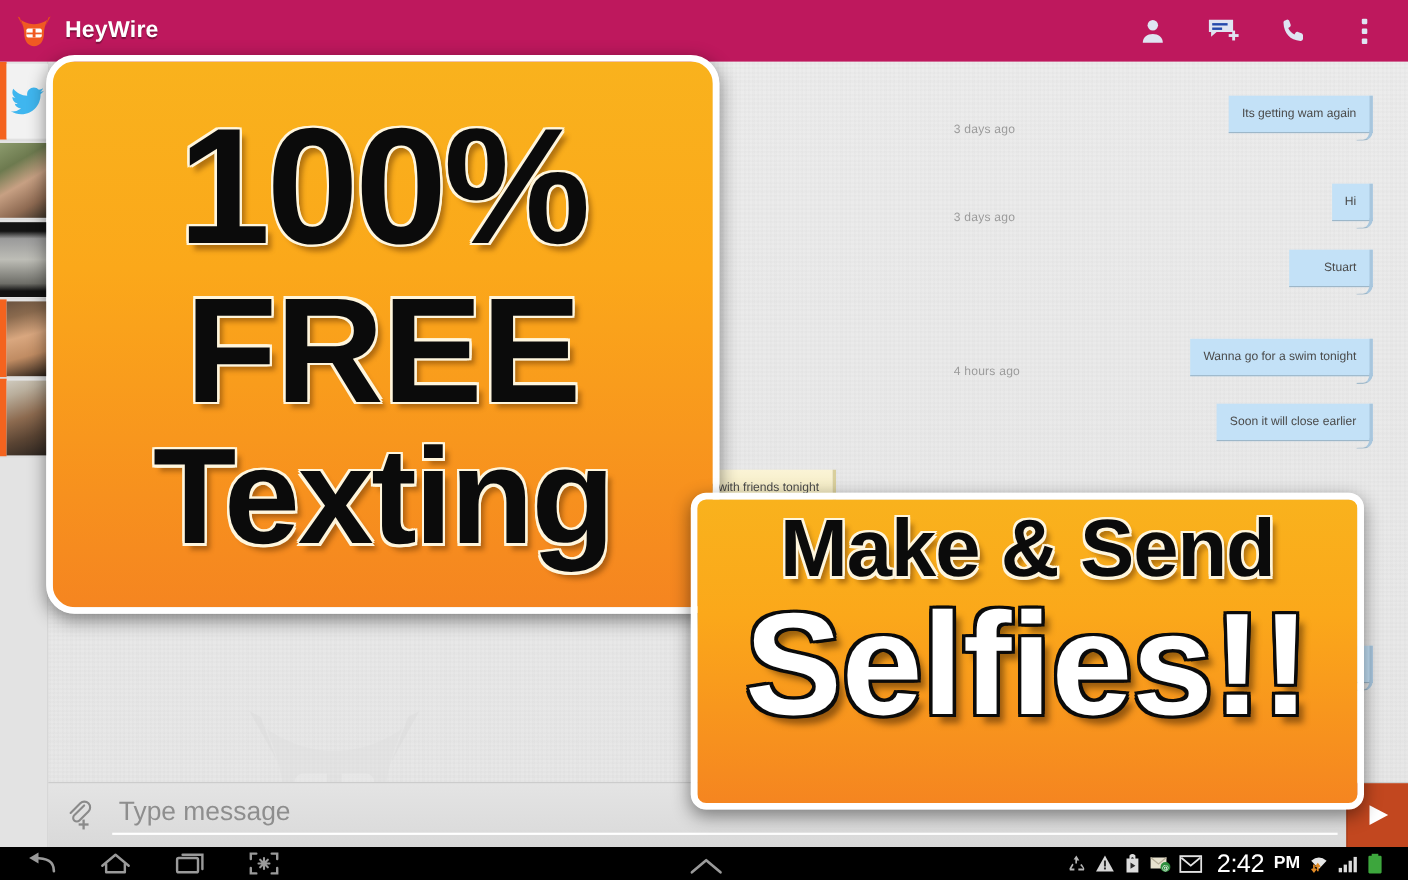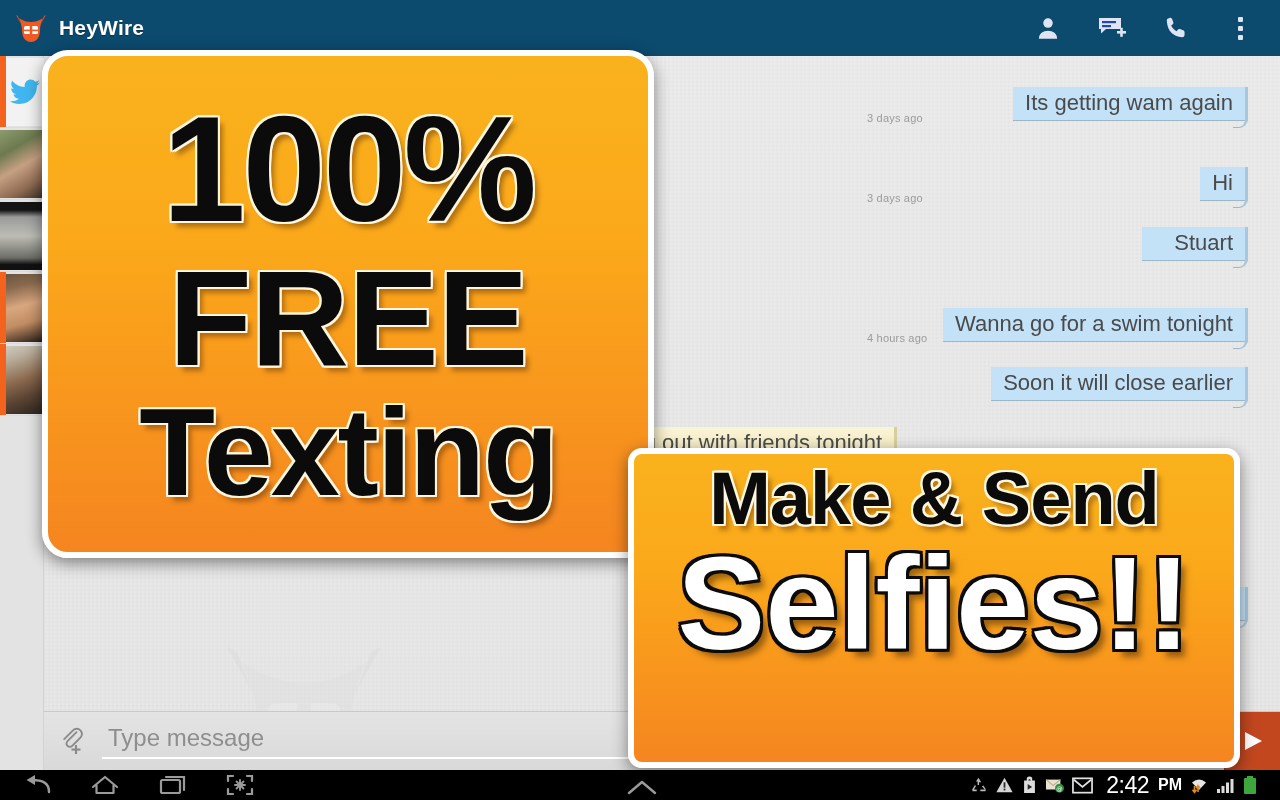--- a/index.html
+++ b/index.html
@@ -6,21 +6,21 @@
   html,body { width:1280px; height:800px; overflow:hidden; }
   body {
     font-family:"Liberation Sans", sans-serif;
     background:#eaeaea;
     position:relative;
   }
 
   
   .app-header{
     position:absolute; left:0; top:0; width:1280px; height:56px;
-    background:#0c4a6e;
+    background:#be185d;
     display:flex; align-items:center;
     z-index:30;
   }
   .hw-logo{
     width:34px; height:32px; margin-left:14px; position:relative; flex:0 0 auto;
   }
   .hw-logo svg{ display:block; }
   .app-title{
     color:#ffffff; font-size:21px; font-weight:bold; margin-left:11px;
     letter-spacing:.2px; text-shadow:0 1px 1px rgba(0,0,0,.35);
@@ -68,21 +68,21 @@
   }
   .watermark{
     position:absolute; left:170px; top:575px; width:180px; height:165px;
     opacity:.35;
   }
   .timestamp{
     position:absolute; color:#9b9b9b; font-size:11px; letter-spacing:.2px;
   }
   .bubble{
     position:absolute;
-    font-size:22px; color:#4a4a4a;
+    font-size:11px; color:#4a4a4a;
     padding:6px 12px 7px 12px;
     line-height:20px;
     white-space:nowrap;
   }
   .bubble.out{
     background:#c3e1f7;
     border-right:3px solid #a8c6dd;
     border-bottom:1px solid #9db7c9;
   }
   .bubble.out:after{
@@ -133,21 +133,21 @@
     border-radius:14px;
     box-shadow:0 5px 16px rgba(0,0,0,.45);
     background:linear-gradient(#f9b21d 0%, #fba81a 38%, #f58520 100%);
     display:flex; flex-direction:column; justify-content:center; align-items:center;
     overflow:hidden;
   }
   #promo-free{
     left:42px; top:50px; width:612px; height:508px;border-radius:26px;
   }
   #promo-selfies{
-    left:628px; top:448px; width:612px; height:320px;
+    left:628px; top:448px; width:612px; height:288px;
     justify-content:flex-start; padding-top:8px;
   }
   .promo-line{
     font-weight:bold; line-height:1; text-align:center;
     white-space:nowrap;
     font-family:"Liberation Sans", sans-serif;
   }
   .l-black{
     color:#0b0b0b;
     text-shadow:

